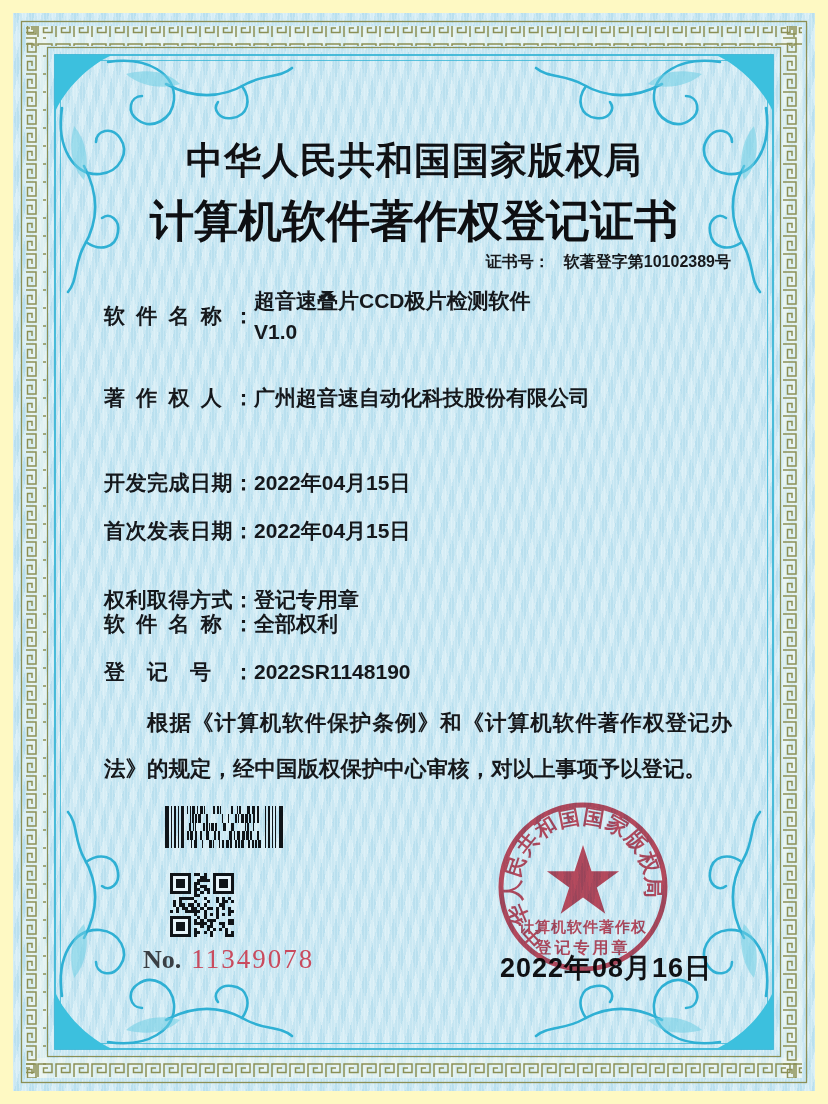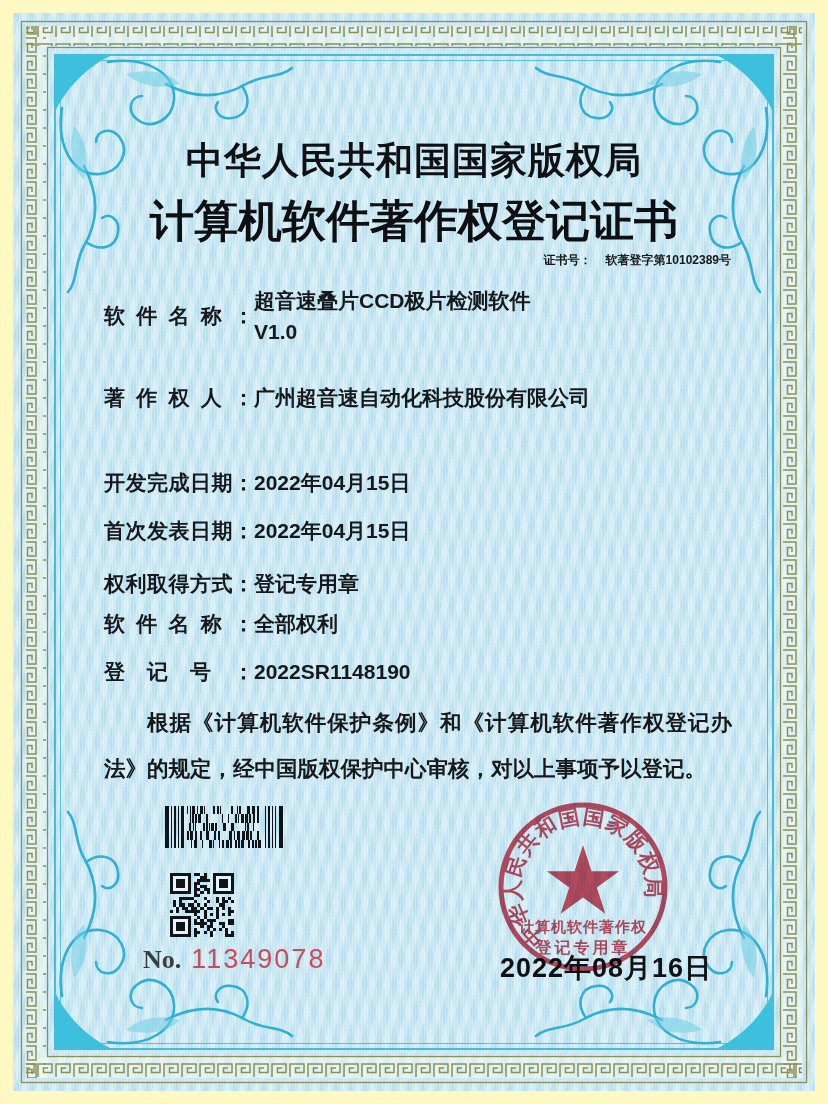--- a/index.html
+++ b/index.html
@@ -11,33 +11,33 @@
       repeating-linear-gradient(105deg, rgba(168,217,236,.30) 0 7px, rgba(226,244,250,.30) 7px 14px),
       repeating-linear-gradient(75deg, rgba(168,217,236,.26) 0 7px, rgba(230,246,251,.26) 7px 14px),
       #c9e6f1;}
   .frame{position:absolute;left:0;top:0;pointer-events:none;}
   .o1{fill:none;stroke:#2fb0d4;stroke-width:2.6;stroke-linecap:round;}
   .o3{fill:rgba(110,205,228,.55);stroke:none;}
   .issuer{position:absolute;left:0;top:136px;width:100%;text-align:center;
           font-size:37px;font-weight:700;letter-spacing:1px;color:#101114;}
   .doctitle{position:absolute;left:0;top:192px;width:100%;text-align:center;
           font-size:44px;font-weight:700;letter-spacing:0px;color:#0e0f12;font-family:Liberation Mono, monospace;}
-  .certno{position:absolute;right:97px;top:252px;font-size:12px;font-weight:700;color:#16181b;}
+  .certno{position:absolute;right:97px;top:252px;font-size:16px;font-weight:700;color:#16181b;}
   .certno .gap{display:inline-block;width:14px;}
   .row{position:absolute;left:104px;display:flex;align-items:center;font-size:21px;}
   .lab{display:inline-block;width:150px;font-weight:700;text-align:justify;text-align-last:justify;
        text-justify:inter-character;flex:none;}
   .val{font-weight:600;margin-left:0;line-height:31px;}
   .statement{position:absolute;left:104px;top:700px;width:628px;margin:0;font-size:21.5px;
        font-weight:600;line-height:46px;text-indent:2em;text-align:justify;color:#16181b;}
   .barcode{position:absolute;left:165px;top:806px;width:118px;height:42px;}
   .qr{position:absolute;left:170px;top:873px;width:64px;height:64px;}
   .serial{position:absolute;left:143px;top:944px;font-size:26px;}
   .serial-prefix{font-family:"Liberation Serif","DejaVu Serif",serif;color:#3a3f44;font-weight:600;}
-  .serial-num{font-family:Liberation Sans, sans-serif;color:#c94b5e;
+  .serial-num{font-family:Liberation Serif, serif;color:#c94b5e;
        letter-spacing:2px;margin-left:10px;font-size:27px;}
   .issuedate{position:absolute;left:500px;top:950px;font-size:27px;font-weight:700;
        letter-spacing:1px;color:#101114;}
   .seal{position:absolute;left:497px;top:801px;mix-blend-mode:multiply;opacity:.9;}
   .seal text{fill:#ce3a4e;font-family:"Liberation Sans","DejaVu Sans",sans-serif;font-weight:700;}
   .ringtext{font-size:21px;letter-spacing:1.5px;}
   .sealc1{font-size:15px;letter-spacing:1px;text-anchor:middle;}
   .sealc2{font-size:16px;letter-spacing:3px;text-anchor:middle;}
 </style>
 </head>
@@ -101,21 +101,21 @@
     <span class="val">广州超音速自动化科技股份有限公司</span>
   </div>
   <div class="row" style="top:467px">
     <span class="lab">开发完成日期：</span>
     <span class="val">2022年04月15日</span>
   </div>
   <div class="row" style="top:515px">
     <span class="lab">首次发表日期：</span>
     <span class="val">2022年04月15日</span>
   </div>
-  <div class="row" style="top:568px">
+  <div class="row" style="top:584px">
     <span class="lab">权利取得方式：</span>
     <span class="val">登记专用章</span>
   </div>
   <div class="row" style="top:608px">
     <span class="lab">软件名称：</span>
     <span class="val">全部权利</span>
   </div>
   <div class="row" style="top:656px">
     <span class="lab">登记号：</span>
     <span class="val">2022SR1148190</span>

